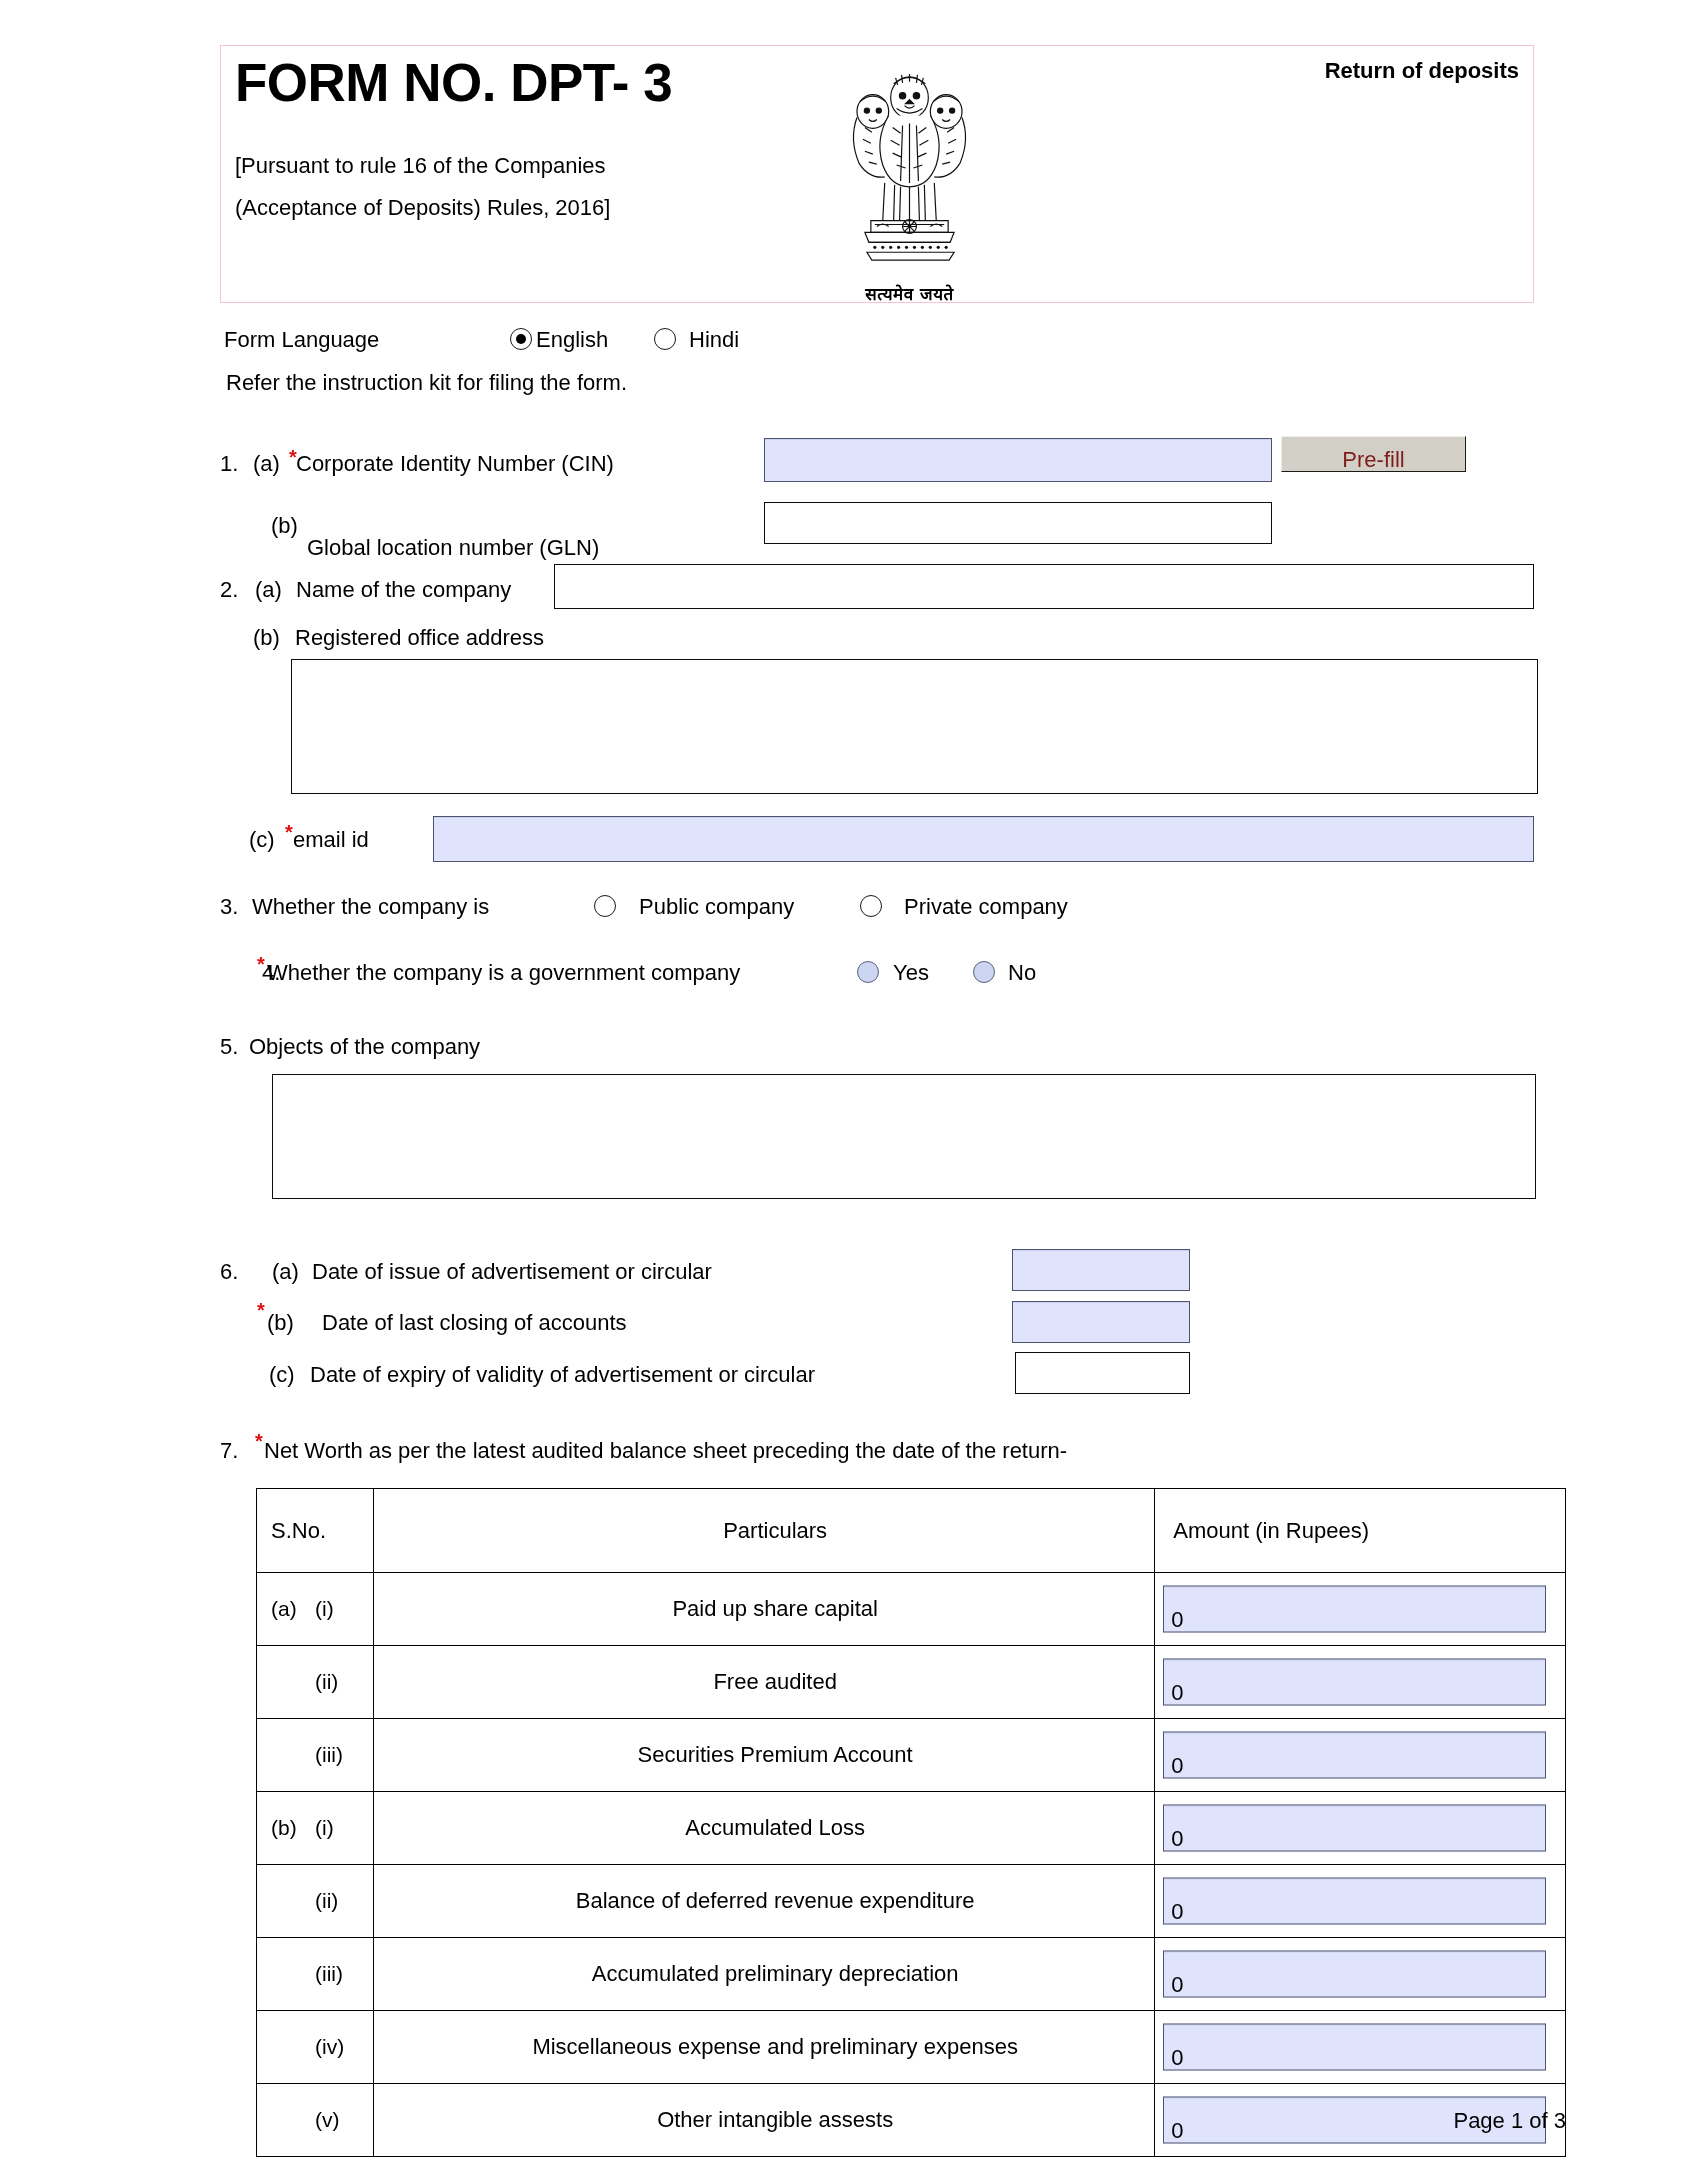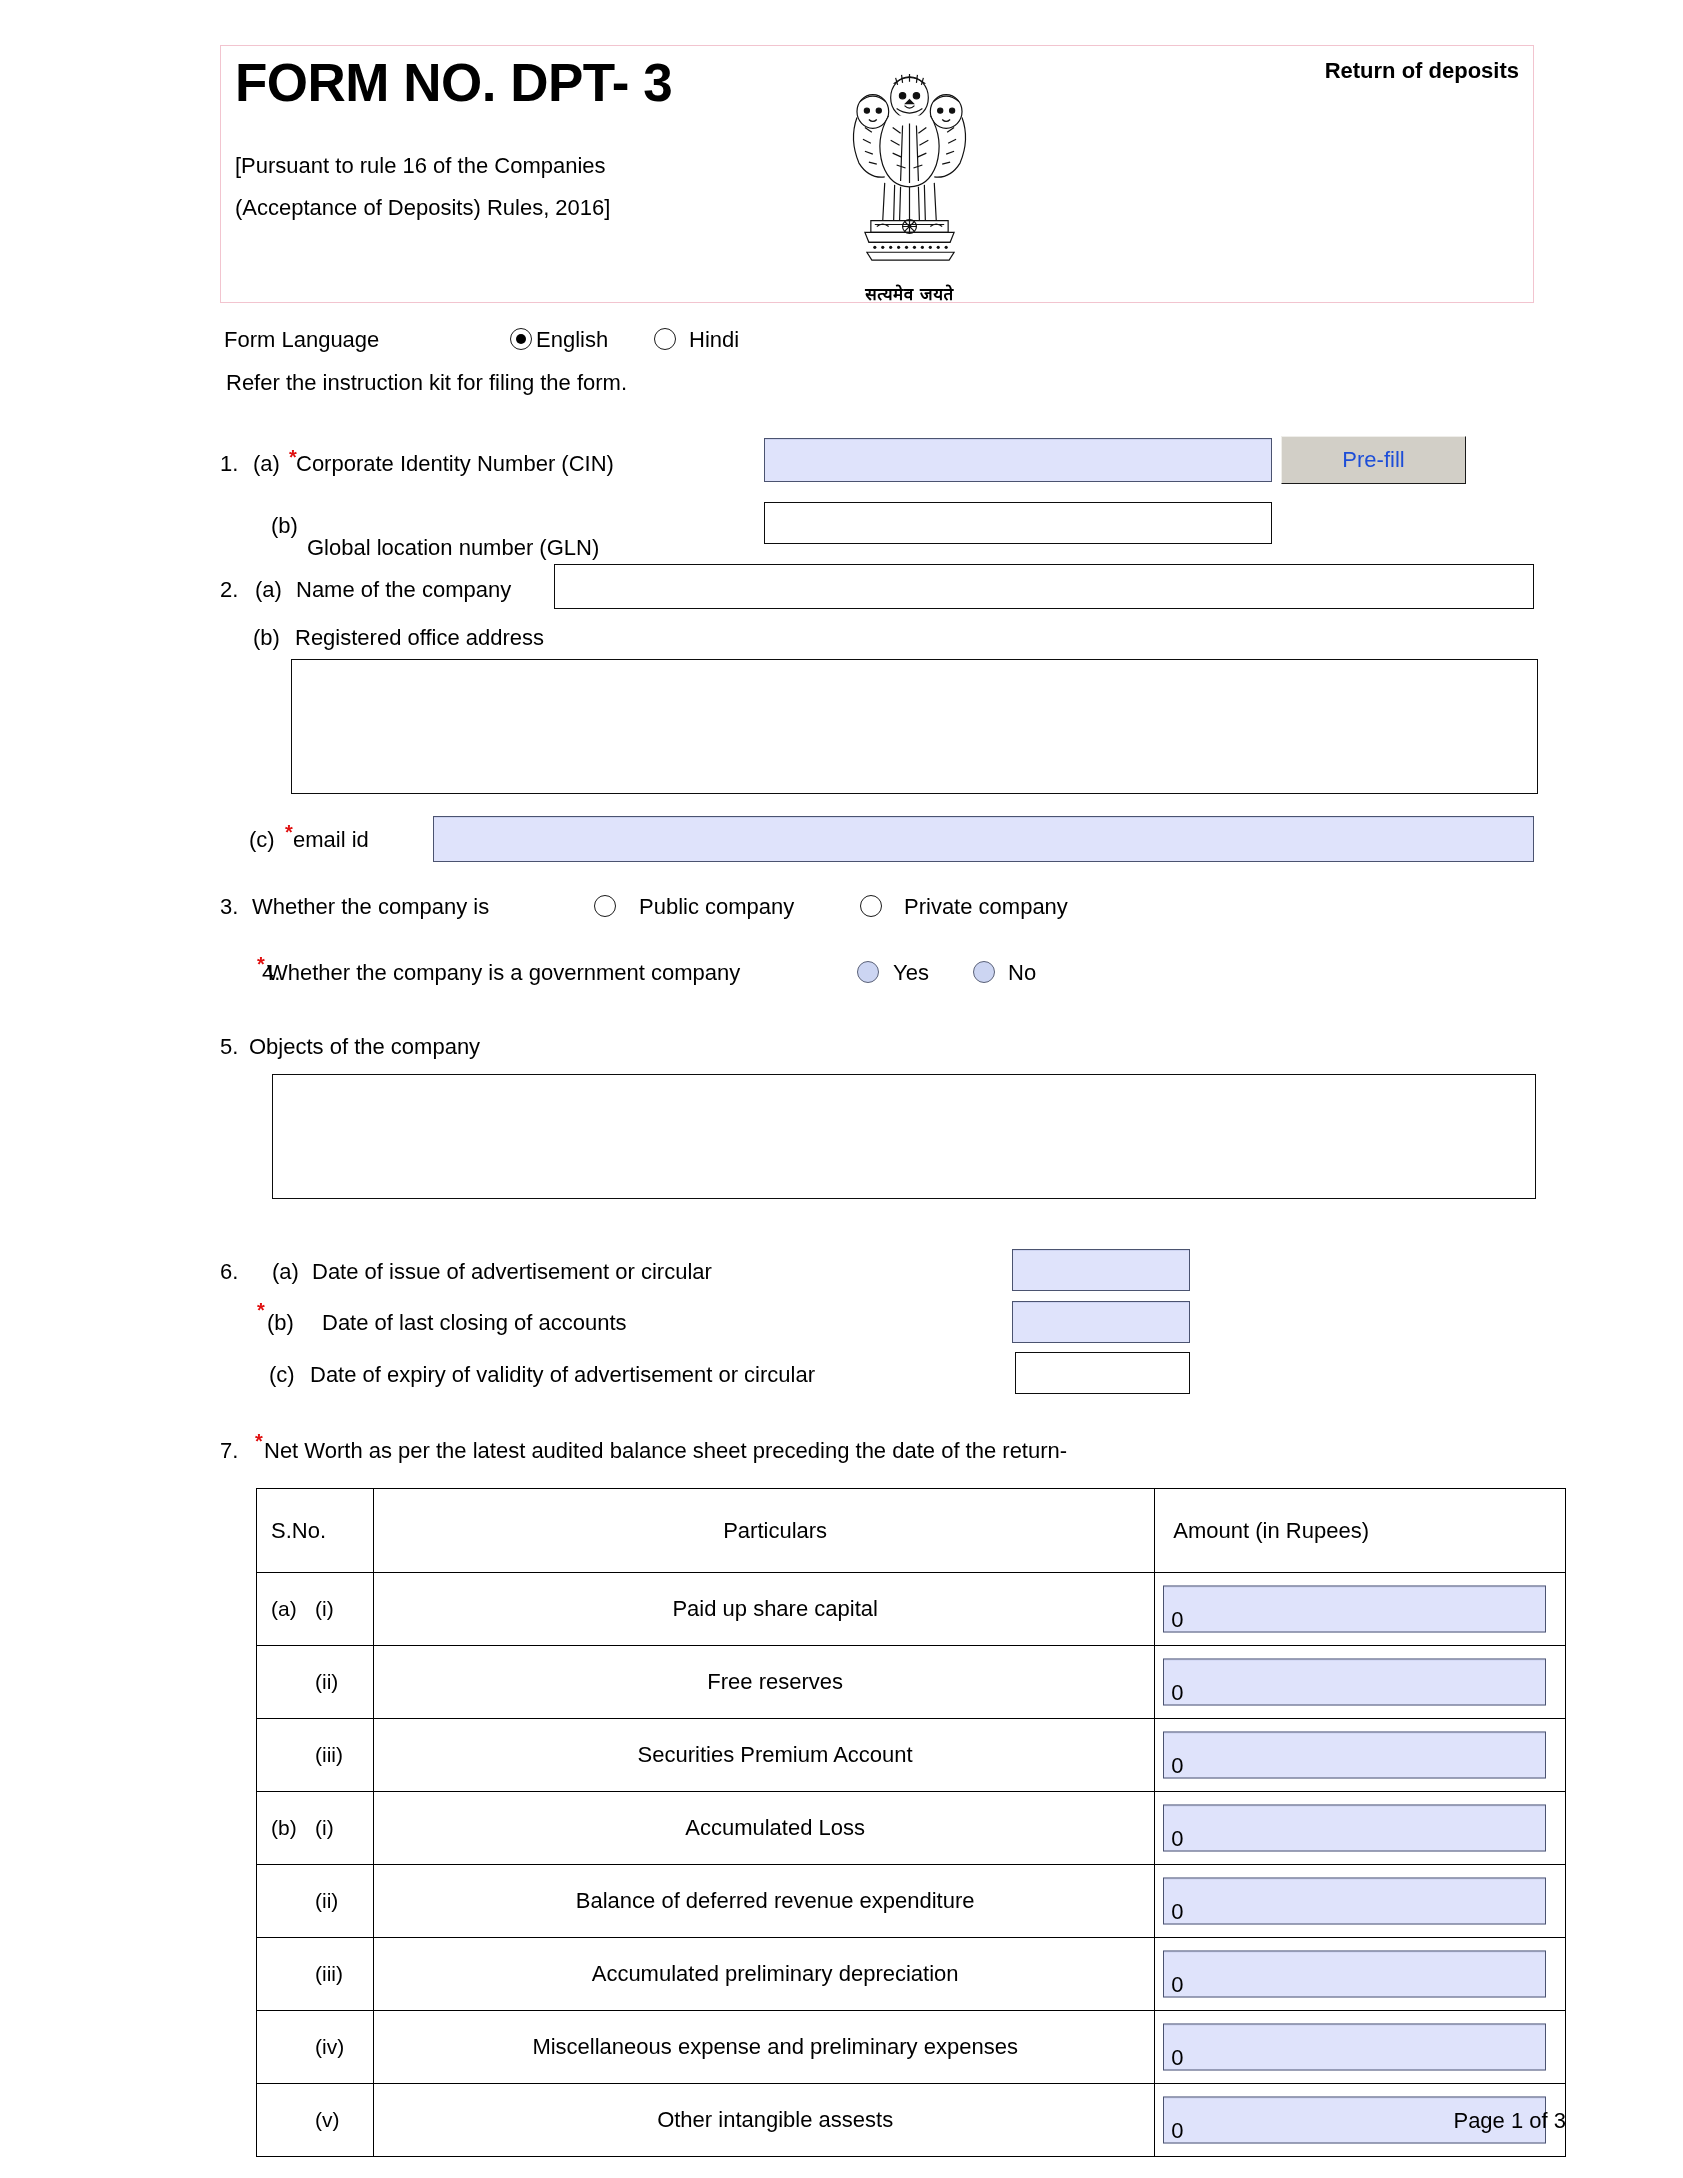--- a/index.html
+++ b/index.html
@@ -142,29 +142,29 @@
     color: #000;
   }
   .box.ta .val { top: 4px; bottom: auto; }
 
   
   .btn-prefill {
     position: absolute;
     left: 1281px;
     top: 436px;
     width: 185px;
-    height: 48px;
+    height: 36px;
     background: #d2cfc7;
     border: 1.5px solid #1a1a1a;
     border-top-color: #efeeea;
     border-left-color: #efeeea;
     font-size: 22px;
     text-align: center;
     line-height: 45px;
-    color: #1d4ed8;
+    color: #7f1d1d;
     cursor: pointer;
   }
 
   
   .nw-table {
     position: absolute;
     left: 256px;
     top: 1488px;
     width: 1310px;
     border-collapse: collapse;
@@ -415,21 +415,21 @@
           </td>
         </tr>
         <tr>
           <td class="c-sno row-cell">
             <div class="sno-inner">
               <span class="sno-a"></span>
               <span>(ii)</span>
             </div>
           </td>
           <td class="c-part row-cell">
-            <div class="part-inner">Free reserves</div>
+            <div class="part-inner">Free audited</div>
           </td>
           <td class="c-amt row-cell amt-cell">
             <div class="amt-input">
               <span class="v">0</span>
             </div>
           </td>
         </tr>
         <tr>
           <td class="c-sno row-cell">
             <div class="sno-inner">

